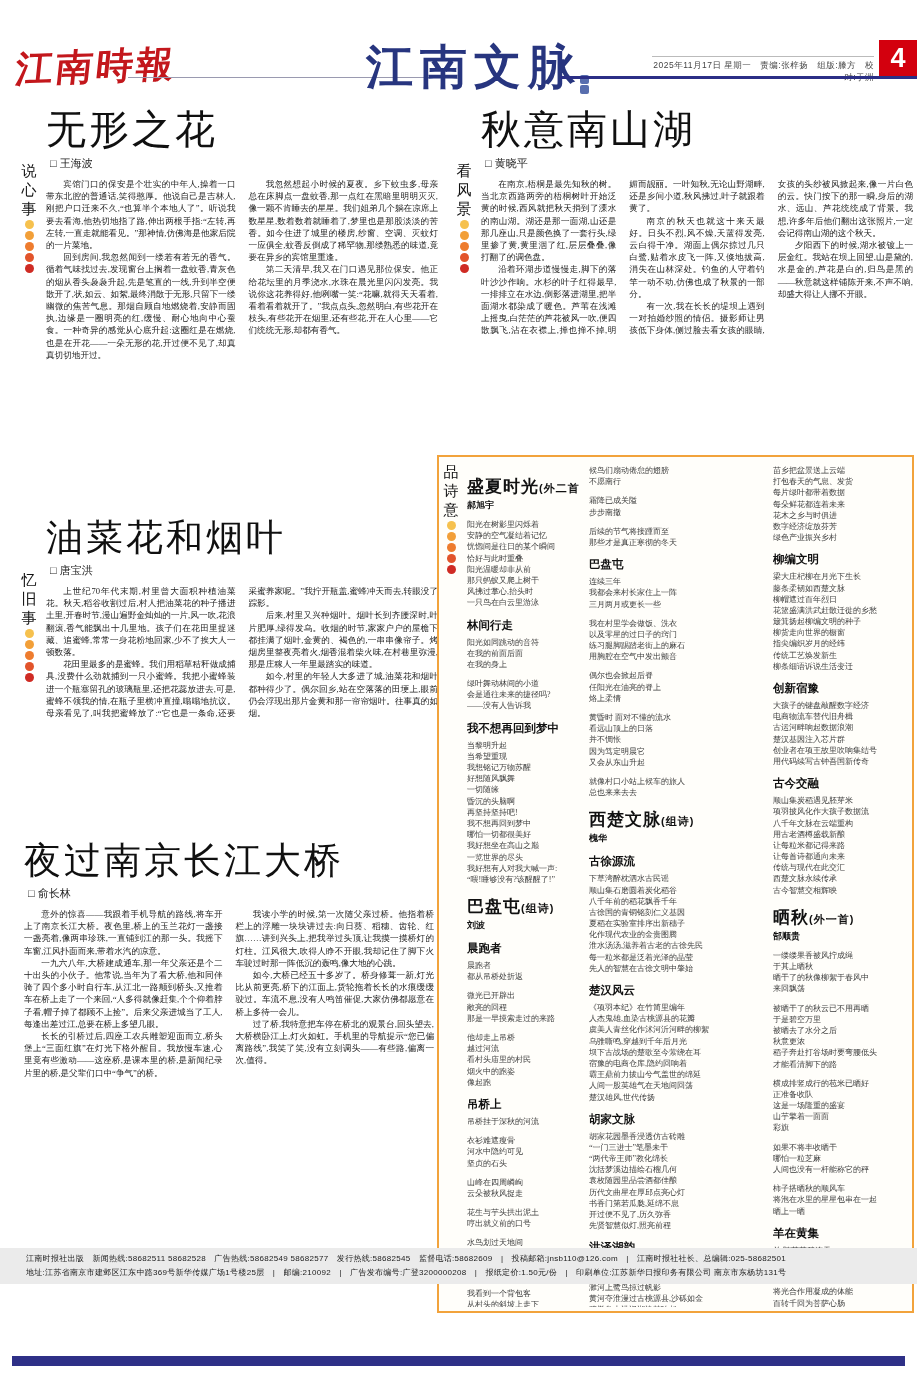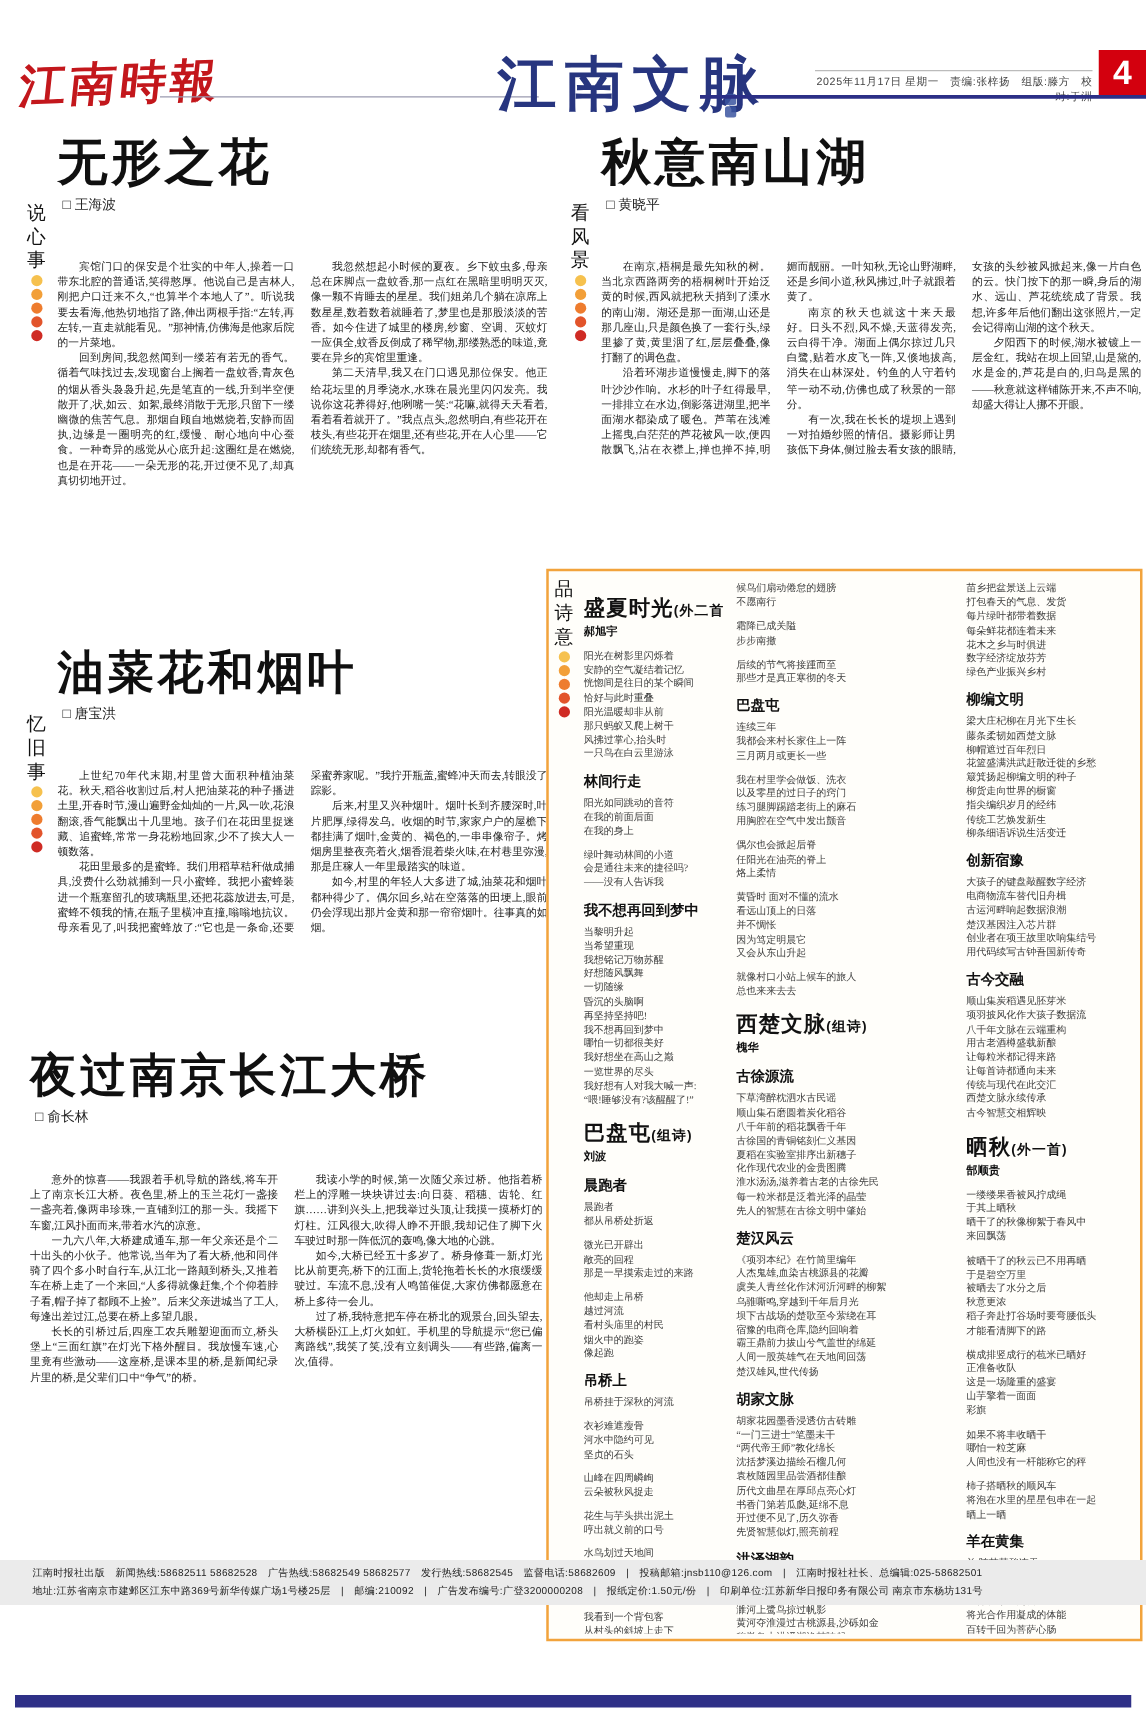--- a/index.html
+++ b/index.html
@@ -4,45 +4,45 @@
 <style>
   html,body{margin:0;padding:0;background:#fff;}
   .page{position:relative;width:917px;height:1378px;background:#ffffff;overflow:hidden;
         font-family:"Liberation Sans",sans-serif;color:#1a1a1a;}
   
   .paper-name{position:absolute;left:16px;top:42px;font-family:"Liberation Serif",serif;
       font-weight:bold;font-size:37px;color:#c3171c;transform:skewX(-8deg) rotate(-2deg);
       letter-spacing:3px;}
   .gray-rule{position:absolute;left:128px;top:77px;width:303px;height:1px;background:#9a9ab0;}
   .section-name{position:absolute;left:366px;top:36px;font-family:"Liberation Serif",serif;
-      font-weight:bold;font-size:47px;color:#27357f;letter-spacing:7px;margin-left:32px;}
+      font-weight:bold;font-size:47px;color:#27357f;letter-spacing:7px;}
   .seal-icon{position:absolute;left:578px;top:74px;width:12px;height:26px;}
   .seal-icon i{display:block;width:9px;height:9px;margin:1px auto;background:#3b55a0;
       border-radius:2px;opacity:.85;}
   .date-rule{position:absolute;left:652px;top:56px;width:222px;height:1px;background:#bbb;}
   .dateline{position:absolute;left:652px;top:60px;width:222px;font-size:8.5px;color:#444;
       text-align:right;letter-spacing:.5px;}
   .pagenum{position:absolute;right:0;top:40px;width:38px;height:36px;background:#d3000e;
       color:#fff;font-size:27px;font-weight:bold;text-align:center;line-height:36px;}
   .blue-rule{position:absolute;left:560px;right:0;top:76px;height:3px;background:#2b2f86;}
   
   .vlabel{position:absolute;display:flex;flex-direction:column;align-items:center;width:18px;}
   .vlabel .ch{font-family:"Liberation Serif",serif;font-size:15px;line-height:1.25;color:#111;}
   .vlabel .dot{width:9px;height:9px;border-radius:50%;margin-top:2px;}
   .vlabel .dot:nth-of-type(1){background:#f6c14e;}
   .vlabel .dot:nth-of-type(2){background:#f29f38;}
   .vlabel .dot:nth-of-type(3){background:#ee7c2e;}
   .vlabel .dot:nth-of-type(4){background:#e2542b;}
   .vlabel .dot:nth-of-type(5){background:#cf2b24;}
   
   .article{position:absolute;}
-  .a-title{position:absolute;font-weight:bold;color:#101010;letter-spacing:3px;white-space:nowrap;}
+  .a-title{position:absolute;font-weight:normal;color:#101010;letter-spacing:3px;white-space:nowrap;}
   .a-byline{position:absolute;font-size:11px;color:#222;}
   .a-body{position:absolute;column-gap:13px;text-align:justify;overflow:hidden;
-      font-family:"Liberation Serif",serif;margin-top:29px;}
+      font-family:"Liberation Serif",serif;}
   .a-body p{margin:0;text-indent:2em;font-size:8.6px;line-height:1.42;color:#222;}
   
   .pbox{position:absolute;left:437px;top:455px;width:477px;height:858px;background:#fffefa;
       border:2px solid #f2a33c;box-sizing:border-box;}
   .pcol{position:absolute;top:8px;height:842px;overflow:hidden;}
   .p-h1{font-size:17px;font-weight:bold;color:#111;margin:10px 0 1px;letter-spacing:1px;white-space:nowrap;}
   .p-h1 .sub{font-size:11px;font-weight:bold;}
   .p-author{font-size:9px;font-weight:bold;color:#111;margin:0 0 7px;}
   .p-h2{font-size:11.5px;font-weight:bold;color:#111;margin:9px 0 4px;}
   .p-stanza{margin:0 0 8px;}

